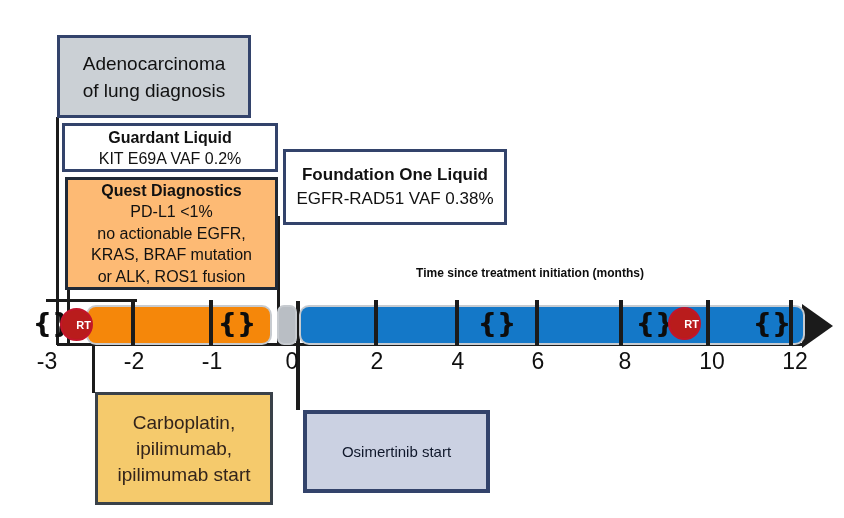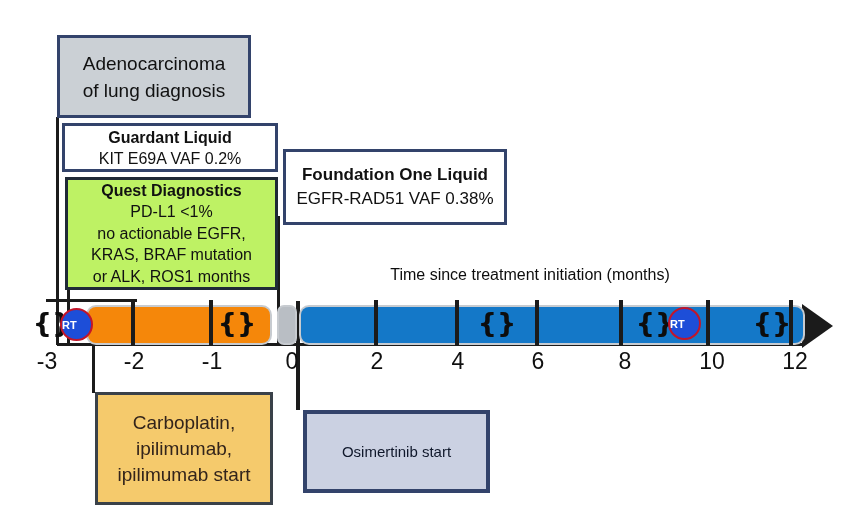--- a/index.html
+++ b/index.html
@@ -25,33 +25,33 @@
     font-size:23px;color:#101010;
   }
   
   .brace{
     position:absolute;top:306px;width:48px;height:34px;line-height:34px;text-align:center;
     font-family:"DejaVu Sans", sans-serif;font-weight:bold;font-size:27px;color:#0d0d0d;
   }
   
   .rt{
     position:absolute;width:33px;height:33px;border-radius:50%;
-    background:#1d4ed8;border:2px solid #c2152a;box-sizing:border-box;
-    display:flex;align-items:center;justify-content:flex-start;
+    background:#b91c1c;border:2px solid #c2152a;box-sizing:border-box;
+    display:flex;align-items:center;justify-content:flex-end;
     color:#ffffff;font-size:11px;font-weight:bold;
   }
   
   .arrow{
     position:absolute;left:802px;top:304px;width:0;height:0;
     border-top:22px solid transparent;border-bottom:22px solid transparent;
     border-left:31px solid #1b1b1b;
   }
   .axis-title{
     position:absolute;left:330px;top:266px;width:400px;text-align:center;
-    font-weight:normal;font-size:16px;color:#0d0d0d;
+    font-weight:bold;font-size:12px;color:#0d0d0d;
   }
 </style>
 </head>
 <body>
 
 <div id="figure">
 
   <div class="line" style="left:56px;top:117px;width:3px;height:228px;"></div>
   <div class="line" style="left:67px;top:290px;width:3px;height:55px;"></div>
   <div class="line" style="left:46px;top:299px;width:91px;height:3px;"></div>
@@ -103,26 +103,26 @@
   <div class="note" style="left:57px;top:35px;width:194px;height:83px;background:#cbd0d5;border:3px solid #33436b;font-size:19px;line-height:27px;align-items:center;">
     <div class="t">Adenocarcinoma</div>
     <div class="t">of lung diagnosis</div>
   </div>
 
   <div class="note" style="left:62px;top:123px;width:216px;height:49px;background:#ffffff;border:3px solid #33436b;font-size:16px;line-height:21px;">
     <div class="t bold">Guardant Liquid</div>
     <div class="t">KIT E69A VAF 0.2%</div>
   </div>
 
-  <div class="note" style="left:65px;top:177px;width:213px;height:113px;background:#bef264;border:3px solid #1f2937;font-size:16px;line-height:21.5px;">
+  <div class="note" style="left:65px;top:177px;width:213px;height:113px;background:#fdba74;border:3px solid #1f2937;font-size:16px;line-height:21.5px;">
     <div class="t bold">Quest Diagnostics</div>
     <div class="t">PD-L1 &lt;1%</div>
     <div class="t">no actionable EGFR,</div>
     <div class="t">KRAS, BRAF mutation</div>
-    <div class="t">or ALK, ROS1 months</div>
+    <div class="t">or ALK, ROS1 fusion</div>
   </div>
 
   <div class="note" style="left:283px;top:149px;width:224px;height:76px;background:#ffffff;border:3px solid #33436b;font-size:17px;line-height:24px;">
     <div class="t bold">Foundation One Liquid</div>
     <div class="t">EGFR-RAD51 VAF 0.38%</div>
   </div>
 
   <div class="note" style="left:95px;top:392px;width:178px;height:113px;background:#f5ca6c;border:3px solid #3a4149;font-size:19px;line-height:26px;color:#33241b;">
     <div class="t">Carboplatin,</div>
     <div class="t">ipilimumab,</div>

